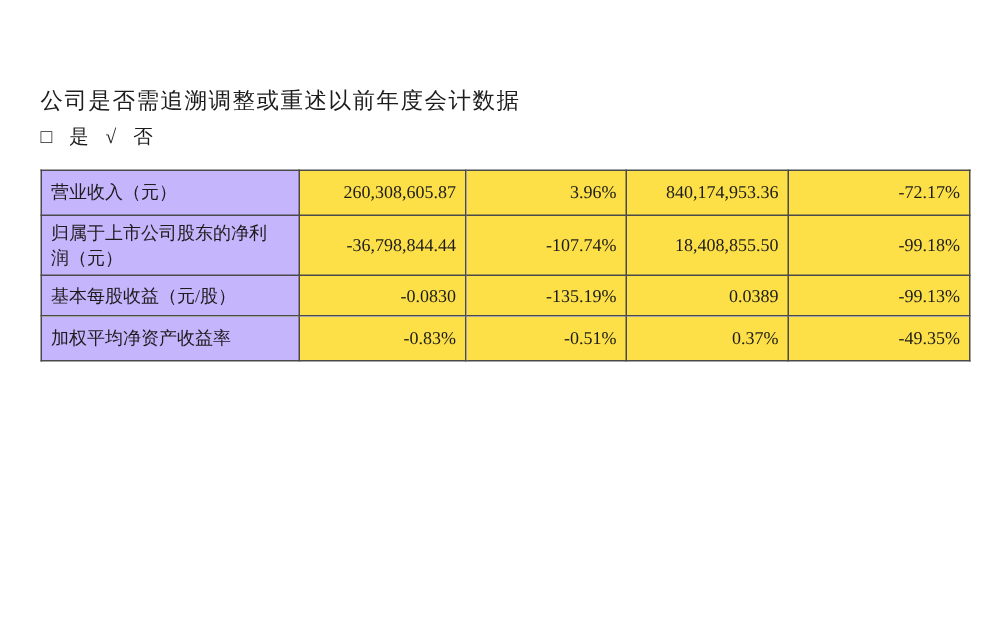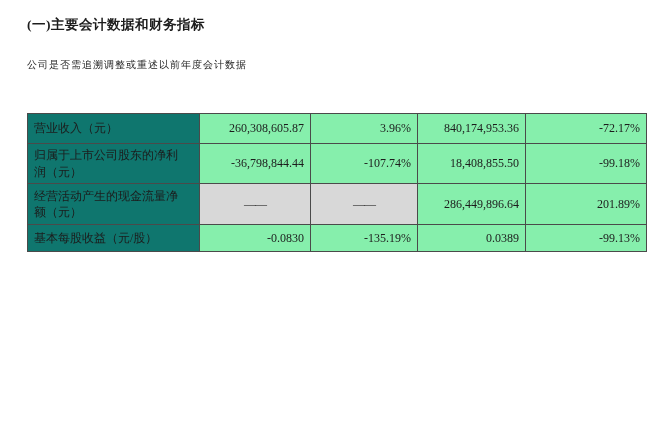--- a/index.html
+++ b/index.html
@@ -7,59 +7,64 @@
     position:relative;width:660px;height:425px;background:#ffffff;
     font-family:"Liberation Serif","DejaVu Serif",serif;color:#1c1c1c;
     overflow:hidden;
   }
   .title{
     position:absolute;left:27px;top:16px;
     font-size:13.5px;font-weight:bold;letter-spacing:0.5px;
   }
   .question{
     position:absolute;left:27px;top:58px;
-    font-size:10px;letter-spacing:1px;
+    font-size:15px;letter-spacing:1px;
   }
   .checkline{
     position:absolute;left:27px;top:82px;
     font-size:13px;letter-spacing:1px;
   }
   .checkline span{margin-right:6px;}
   table.fin{
     position:absolute;left:27px;top:113px;
     border-collapse:collapse;table-layout:fixed;width:619px;
   }
   table.fin th, table.fin td{
     border:1px solid #4a4a4a;
     font-size:12px;font-weight:normal;
     padding:2px 6px;vertical-align:middle;
     white-space:pre-line;line-height:1.35;
     overflow:hidden;
   }
   table.fin th{
     background:#d8d8d8;text-align:center;
   }
-  td.label{background:#0f766e;text-align:left;padding-left:7px;}
-  td.num{background:#86efac;text-align:right;padding-right:7px;}
+  td.label{background:#c4b5fd;text-align:left;padding-left:7px;}
+  td.num{background:#fde047;text-align:right;padding-right:7px;}
   td.dash{background:#d8d8d8;text-align:center;letter-spacing:-1px;color:#333;}
   col.c0{width:172px;} col.c1{width:111px;} col.c2{width:107px;}
   col.c3{width:108px;} col.c4{width:121px;}
   tr.hdr{height:42px;} tr.r0{height:30px;} tr.r1{height:40px;}
   tr.r2{height:33px;} tr.r3{height:41px;} tr.r4{height:27px;}
   tr.r5{height:27px;} tr.r6{height:30px;}
 </style>
 </head>
 <body>
 
 <div class="page">
 
-  <div class="title">(一)主要会计数据和财务指标</div>
 
   <div class="question">公司是否需追溯调整或重述以前年度会计数据</div>
 
+  <div class="checkline">
+    <span>□</span>
+    <span>是</span>
+    <span>√</span>
+    <span>否</span>
+  </div>
 
   <table class="fin">
     <colgroup>
       <col class="c0">
         <col class="c1">
         <col class="c2">
         <col class="c3">
         <col class="c4">
     </colgroup>
     <tbody>
@@ -75,34 +80,33 @@
       <tr class="r1">
         <td class="label">归属于上市公司股东的净利
 润（元）</td>
         <td class="num">-36,798,844.44</td>
         <td class="num">-107.74%</td>
         <td class="num">18,408,855.50</td>
         <td class="num">-99.18%</td>
       </tr>
 
 
-      <tr class="r3">
-        <td class="label">经营活动产生的现金流量净
-额（元）</td>
-        <td class="dash">——</td>
-        <td class="dash">——</td>
-        <td class="num">286,449,896.64</td>
-        <td class="num">201.89%</td>
-      </tr>
 
       <tr class="r4">
         <td class="label">基本每股收益（元/股）</td>
         <td class="num">-0.0830</td>
         <td class="num">-135.19%</td>
         <td class="num">0.0389</td>
         <td class="num">-99.13%</td>
       </tr>
 
 
+      <tr class="r6">
+        <td class="label">加权平均净资产收益率</td>
+        <td class="num">-0.83%</td>
+        <td class="num">-0.51%</td>
+        <td class="num">0.37%</td>
+        <td class="num">-49.35%</td>
+      </tr>
     </tbody>
   </table>
 
 </div>
 
 </body></html>

